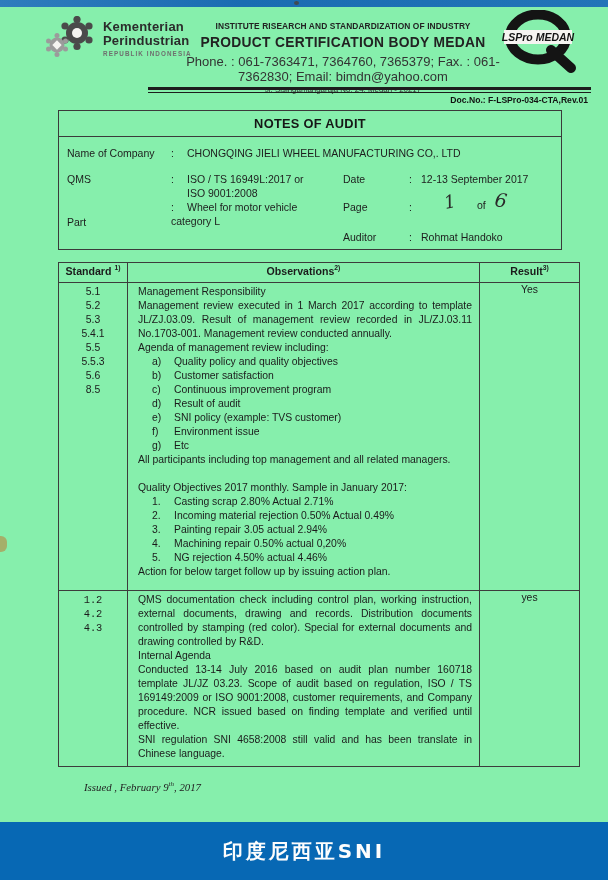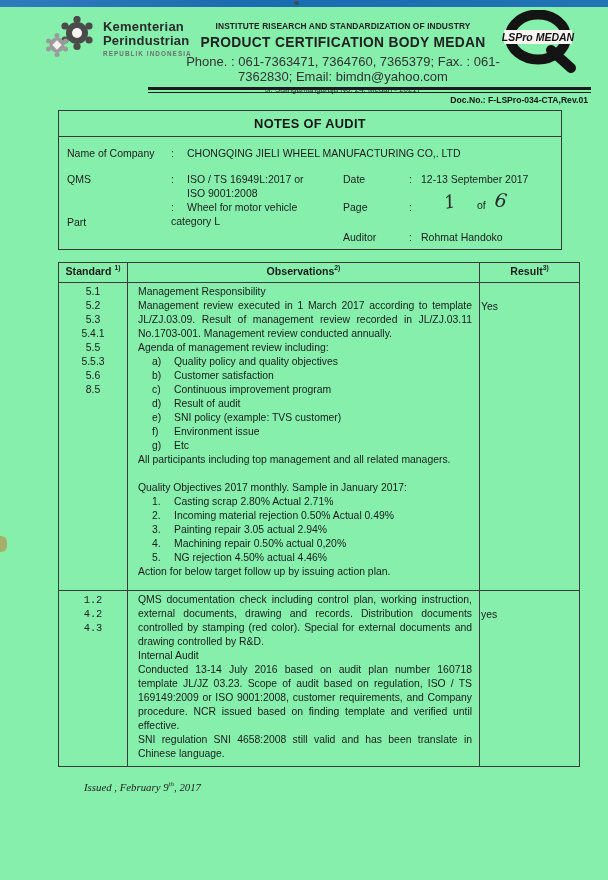--- a/index.html
+++ b/index.html
@@ -50,21 +50,21 @@
 
   
   .audit-table { position:absolute; left:58px; top:262px; width:521px;
     border-collapse:collapse; table-layout:fixed; font-size:10.4px; line-height:14px; color:#1b1b1b; }
   .audit-table th, .audit-table td { border:1.2px solid #3c3c3c; vertical-align:top; }
   .audit-table th { font-size:10.6px; font-weight:bold; height:17px; padding:1px 2px; text-align:center; }
   sup.note { font-size:6.8px; vertical-align:super; line-height:0; }
   .std-cell { text-align:center; padding-top:2px; }
   .std-cell div { line-height:14px; }
   .obs-cell { padding:2px 7px 2px 10px; }
-  .res-cell { padding-top:17px; }
+  .res-cell { text-align:center; padding-top:0; }
   .just { text-align:justify; }
   .li { display:flex; }
   .li .lbl { flex:none; width:22px; margin-left:14px; }
   .li .txt { flex:1; }
   .gap-top { margin-top:14px; }
 
   
   .issued { position:absolute; left:84px; top:780px; font-family:"Liberation Serif","DejaVu Serif",serif;
     font-style:italic; font-size:10.8px; color:#222; }
   .issued sup { font-size:7px;text-align:right; }
@@ -249,27 +249,30 @@
       <td class="res-cell">Yes</td>
     </tr>
     <tr>
       <td class="std-cell" style="height:172px;font-family:Liberation Mono, monospace;">
         <div>1.2</div>
         <div>4.2</div>
         <div>4.3</div>
       </td>
       <td class="obs-cell">
         <div class="just">QMS documentation check including control plan, working instruction, external documents, drawing and records. Distribution documents controlled by stamping (red color). Special for external documents and drawing controlled by R&amp;D.</div>
-        <div>Internal Audit</div>
+        <div>Internal Agenda</div>
         <div class="just">Conducted 13-14 July 2016 based on audit plan number 160718 template JL/JZ 03.23. Scope of audit based on regulation, ISO / TS 169149:2009 or ISO 9001:2008, customer requirements, and Company procedure. NCR issued based on finding template and verified until effective.</div>
         <div class="just">SNI regulation SNI 4658:2008 still valid and has been translate in Chinese language.</div>
       </td>
       <td class="res-cell">yes</td>
     </tr>
   </tbody>
     </table>
 
   <div class="issued">
     <span>Issued , February 9</span><sup>th</sup><span>, 2017</span>
   </div>
 
+  <div class="banner">
+    <span>印度尼西亚SNI</span>
+  </div>
 
 </div>
 
 </body></html>

